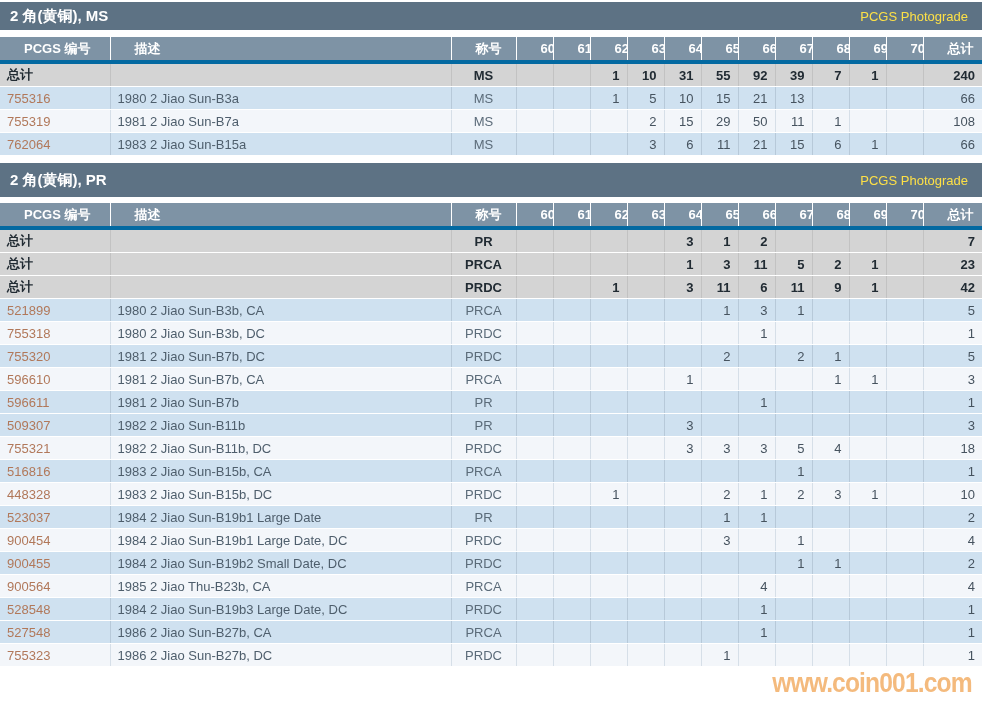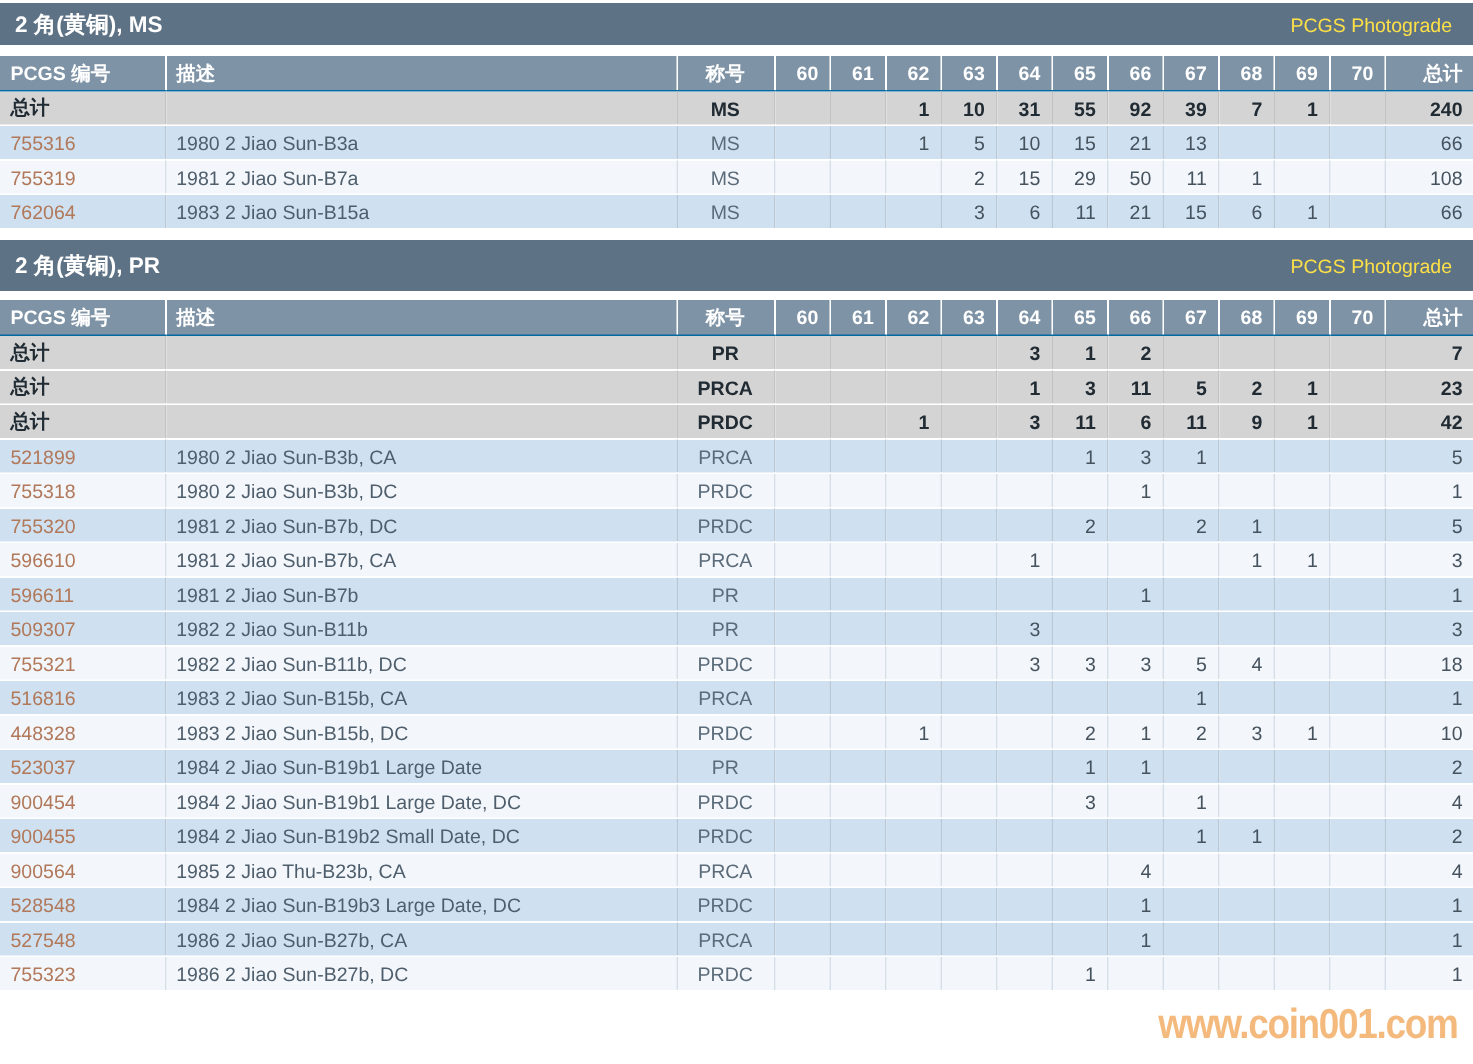--- a/index.html
+++ b/index.html
@@ -27,21 +27,21 @@
   #sections section:nth-child(2){margin-top:7px;}
   #sections section:nth-child(2) .band{height:34px;}
   #sections section:nth-child(2) table{margin-top:6px;}
   .band-title{color:#fff;font-weight:bold;font-size:15px;}
   .band-brand{color:#fde047;font-size:13px;}
   table.pop-table{
     width:982px;table-layout:fixed;border-collapse:collapse;border-spacing:0;
   }
   .pop-table th{
     background:var(--header-bg);color:#fff;font-size:13px;font-weight:bold;
-    height:23px;padding:0 7px;border-bottom:1px solid #0369a1;
+    height:23px;padding:0 24px;border-bottom:4px solid #0369a1;
     border-left:1px solid rgba(255,255,255,0.14);overflow:hidden;white-space:nowrap;
   }
   .pop-table th:first-child{border-left:none;}
   .pop-table th.c-pcgs,.pop-table th.c-desc{text-align:left;}
   .pop-table th.c-grade{text-align:center;}
   .pop-table th.c-num,.pop-table th.c-total{text-align:right;}
   .pop-table td{
     height:22px;font-size:13px;padding:0 7px;overflow:hidden;white-space:nowrap;
     border-bottom:1px solid #fff;border-left:1px solid transparent;
   }

